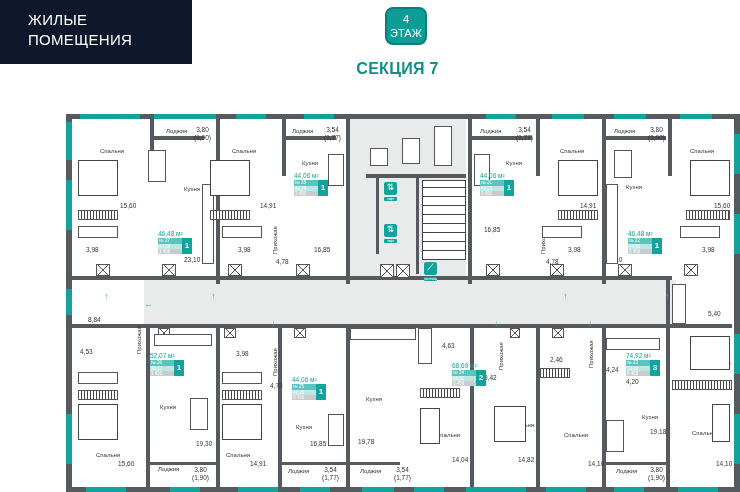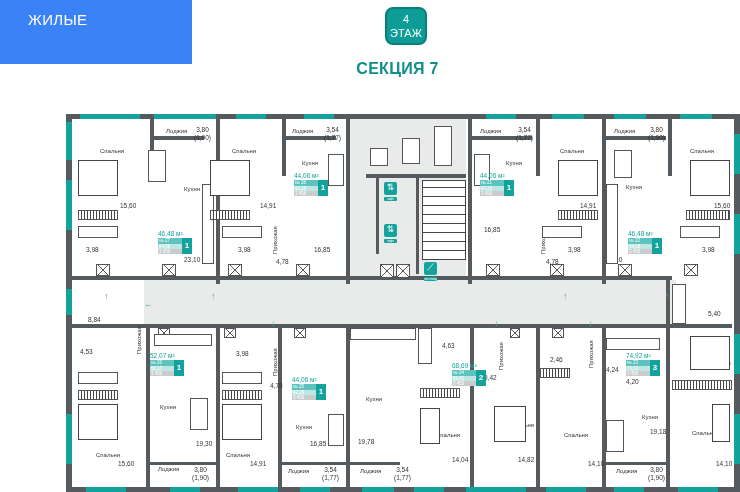--- a/index.html
+++ b/index.html
@@ -1,17 +1,17 @@
 <!DOCTYPE html>
 <html><head>
 <meta charset="utf-8">
 <style>
   * { box-sizing: border-box; margin: 0; padding: 0; }
   body { width: 740px; height: 492px; background: #ffffff; position: relative; overflow: hidden; font-family: "Liberation Sans", sans-serif; }
-  .header-badge { position: absolute; left: 0; top: 0; width: 192px; height: 64px; background: #3b82f6; color: #fff; padding: 10px 0 0 28px; font-size: 15px; line-height: 20px; letter-spacing: 0.3px; }
+  .header-badge { position: absolute; left: 0; top: 0; width: 192px; height: 64px; background: #0f172a; color: #fff; padding: 10px 0 0 28px; font-size: 15px; line-height: 20px; letter-spacing: 0.3px; }
   .floor-badge { position: absolute; left: 385px; top: 7px; width: 42px; height: 38px; background: #0e9c97; border: 2px solid #0a7f7a; border-radius: 8px; color: #fff; text-align: center; font-size: 11px; line-height: 14px; padding-top: 3px; }
   .section-title { position: absolute; left: 340px; top: 60px; width: 115px; text-align: center; color: #0e8f8a; font-size: 16px; font-weight: bold; letter-spacing: 0.3px; }
 
   .plan { position: absolute; left: 66px; top: 114px; width: 674px; height: 378px; background: #fff; }
   .wall { position: absolute; background: #555a5e; }
   .win { position: absolute; background: #14a39c; }
   .corridor { position: absolute; background: #e9eaea; }
   .iwall { position: absolute; background: #555a5e; }
   .label { position: absolute; font-size: 6px; color: #333; white-space: nowrap; }
   .area { position: absolute; font-size: 6.5px; color: #333; white-space: nowrap; text-align: center; line-height: 8px; }
@@ -33,20 +33,21 @@
      linear-gradient(-45deg, transparent 48%, #555 48%, #555 52%, transparent 52%), #fff; }
   .stairs { position: absolute; border: 1px solid #444; background: repeating-linear-gradient(0deg, #fff 0 8px, #444 8px 9px); }
   .wc-icon { position: absolute; background: #14a39c; color: #fff; font-size: 9px; text-align: center; border-radius: 2px; }
   .wc-sub { position: absolute; background: #14a39c; color: #fff; font-size: 3px; text-align: center; line-height: 4px; border-radius: 1px; }
 </style>
 </head>
 <body>
 
 <div class="header-badge">
   <div>ЖИЛЫЕ</div>
+  <div>ПОМЕЩЕНИЯ</div>
 </div>
 
 <div class="floor-badge">
   <div>4</div>
   <div>ЭТАЖ</div>
 </div>
 
 <div class="section-title">СЕКЦИЯ 7</div>
 
 <div class="plan">

